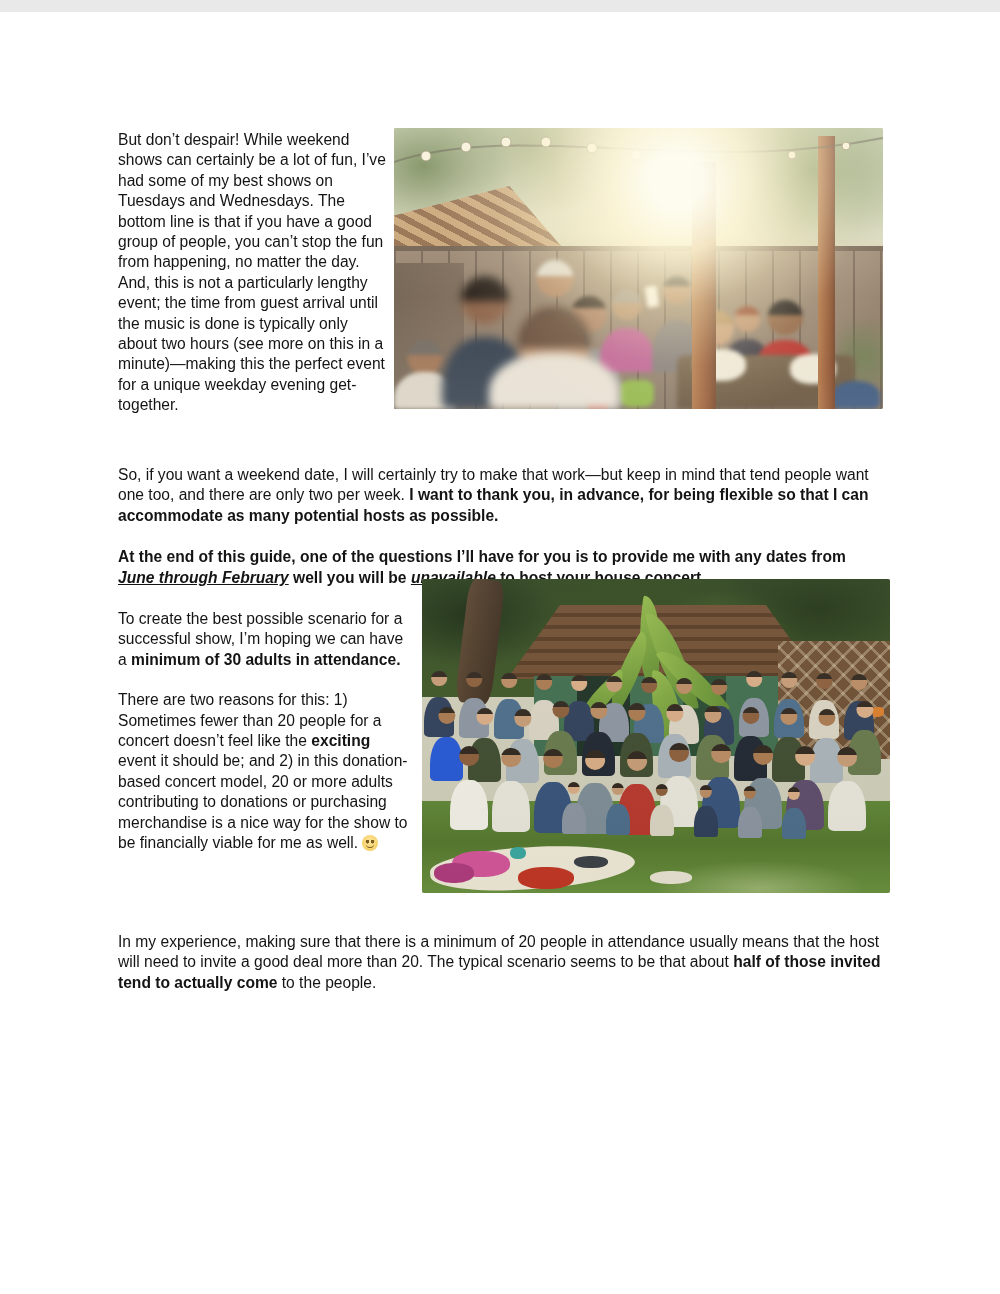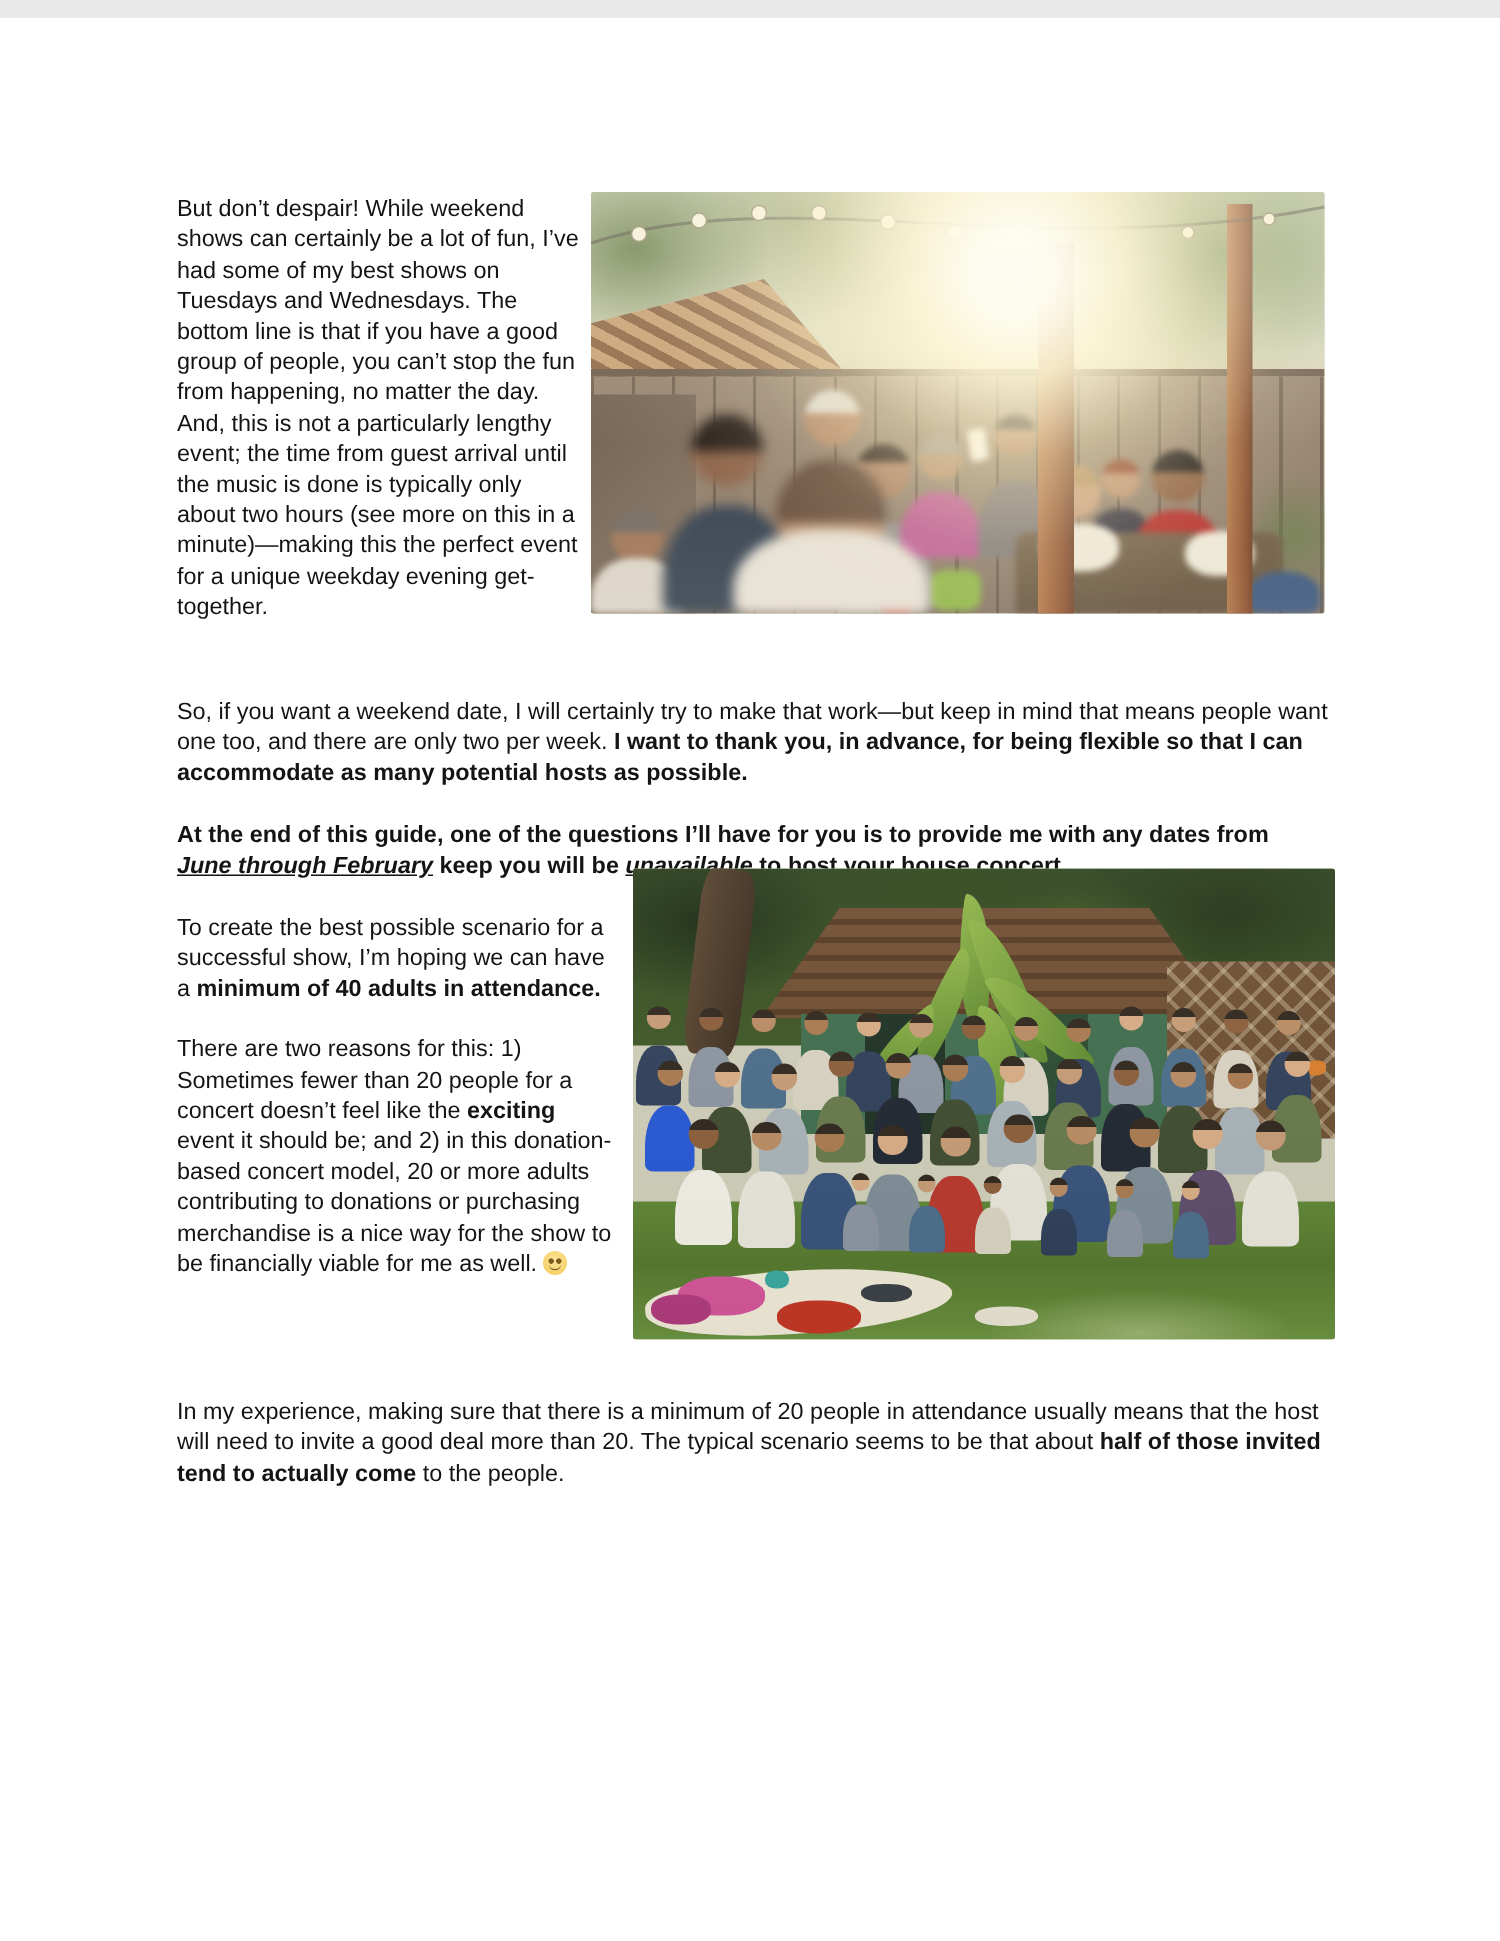--- a/index.html
+++ b/index.html
@@ -177,29 +177,29 @@
             <circle cx="398" cy="27" r="4"></circle>
               <circle cx="452" cy="18" r="4"></circle>
           </g>
         </svg>
 
         <div class="p1-sun"></div>
         <div class="p1-veil"></div>
       </figure>
     </section>
 
-    <p class="body p-after"><span>So, if you want a weekend date, I will certainly try to make that work—but keep in mind that means people want one too, and there are only two per week. </span><span class="b">I want to thank you, in advance, for being flexible so that I can accommodate as many potential hosts as possible.</span></p>
-
-    <p class="body p-after b"><span>At the end of this guide, one of the questions I’ll have for you is to provide me with any dates from </span><span class="em-u">June through February</span><span> keep you will be </span><span class="em-u">unavailable</span><span> to host your house concert.</span></p>
+    <p class="body p-after"><span>So, if you want a weekend date, I will certainly try to make that work—but keep in mind that tend people want one too, and there are only two per week. </span><span class="b">I want to thank you, in advance, for being flexible so that I can accommodate as many potential hosts as possible.</span></p>
+
+    <p class="body p-after b"><span>At the end of this guide, one of the questions I’ll have for you is to provide me with any dates from </span><span class="em-u">June through February</span><span> well you will be </span><span class="em-u">unavailable</span><span> to host your house concert.</span></p>
 
 
 
     <section class="media-row row2">
       <div class="col-text">
-        <p class="body"><span>To create the best possible scenario for a successful show, I’m hoping we can have a </span><span class="b">minimum of 40 adults in attendance.</span></p>
+        <p class="body"><span>To create the best possible scenario for a successful show, I’m hoping we can have a </span><span class="b">minimum of 30 adults in attendance.</span></p>
         <div class="gap"></div>
         <p class="body"><span>There are two reasons for this: 1) Sometimes fewer than 20 people for a concert doesn’t feel like the </span><span class="b">exciting</span><span> event it should be; and 2) in this donation-based concert model, 20 or more adults contributing to donations or purchasing merchandise is a nice way for the show to be financially viable for me as well. </span><span class="smiley" aria-label="🙂"></span></p>
       </div>
 
       <figure class="photo photo2" aria-label="Large group of about 40 adults and children posing on a lawn in front of a garden hut, lattice fence and tropical plants">
         <div class="p2-trees"></div>
         <div class="p2-trunk"></div>
         <div class="p2-roof"></div>
         <div class="p2-wall"></div>
         <div class="p2-lattice"></div>

